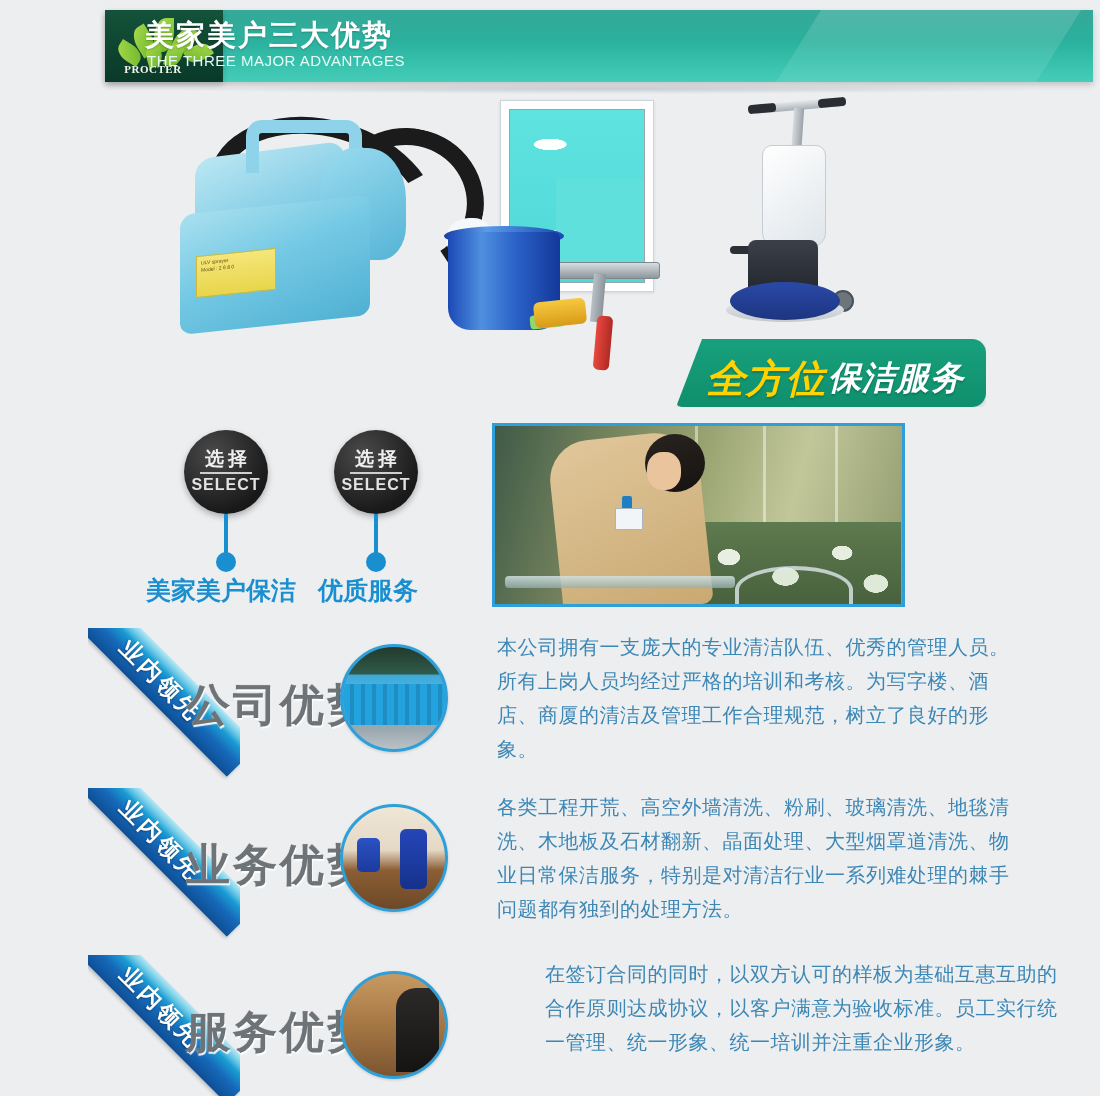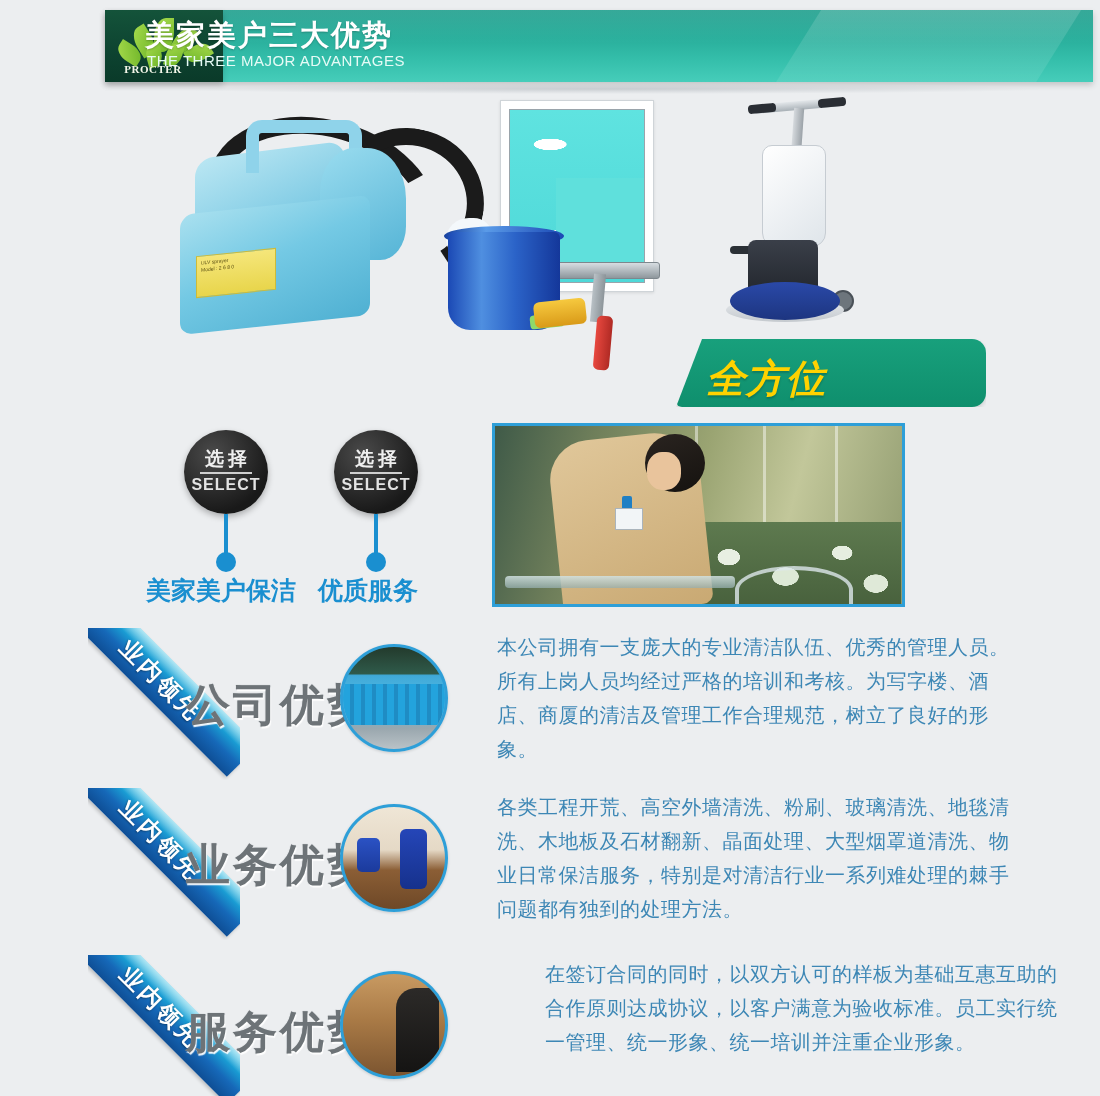--- a/index.html
+++ b/index.html
@@ -293,20 +293,21 @@
     <div class="pol-tank"></div>
     <div class="pol-sidebar"></div>
     <div class="pol-motor"></div>
     <div class="pol-wheel"></div>
     <div class="pol-skirt"></div>
     <div class="pol-base"></div>
   </div>
 
   <div class="badge"></div>
   <div class="badge-y">全方位</div>
+  <div class="badge-w">保洁服务</div>
 
   <div class="pin" style="left:184px;top:430px;">
     <div class="pin-circle">
       <div class="pin-cn">选择</div>
       <div class="pin-rule"></div>
       <div class="pin-en">SELECT</div>
     </div>
     <div class="pin-line" style="left:40px;top:84px;"></div>
     <div class="pin-dot" style="left:32px;top:122px;"></div>
   </div>

